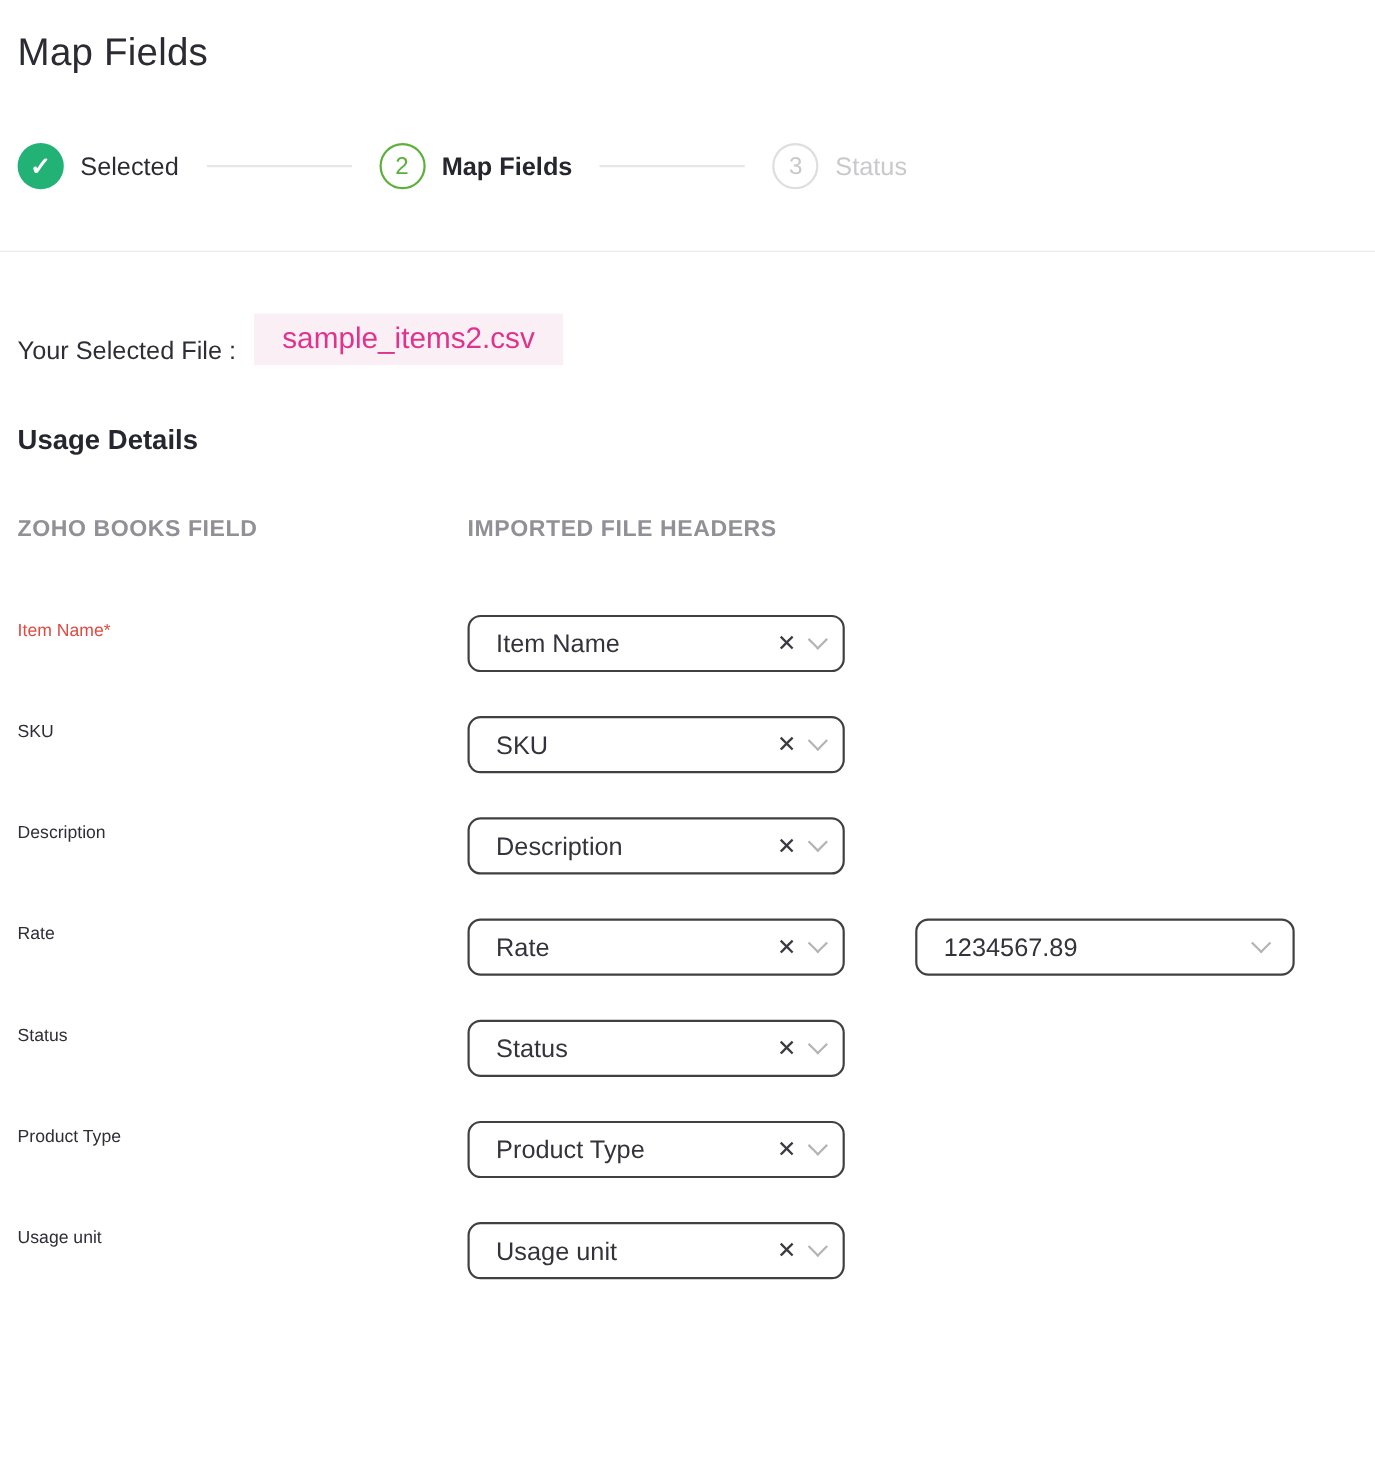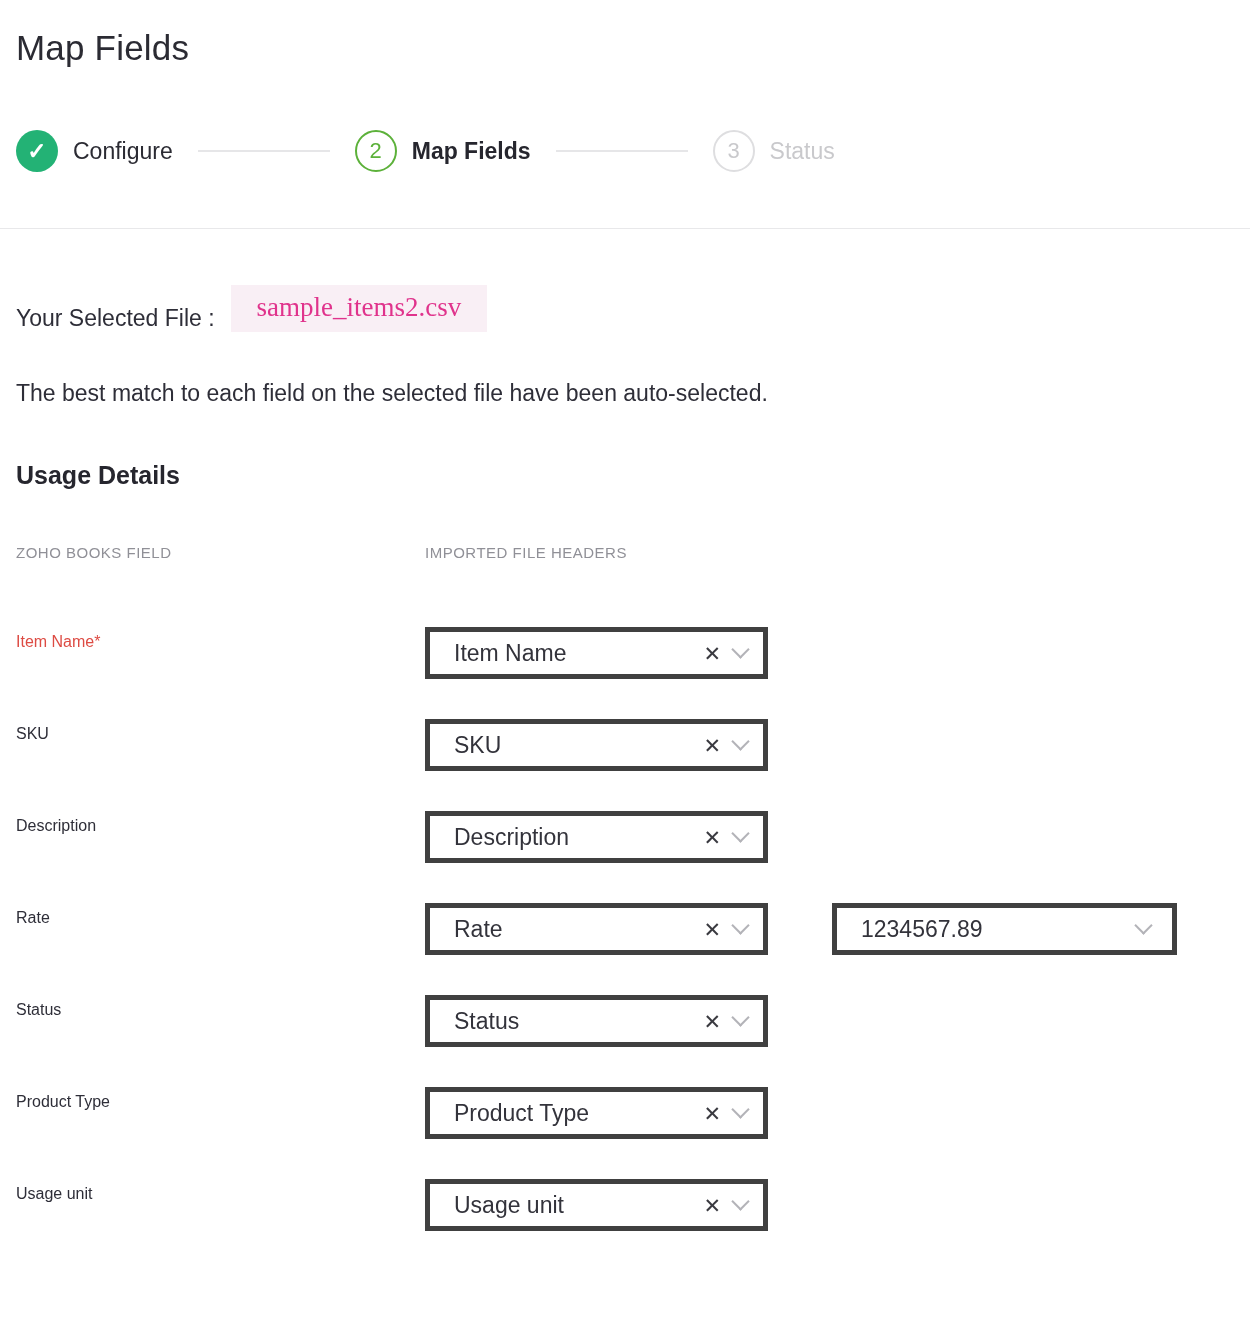--- a/index.html
+++ b/index.html
@@ -74,61 +74,61 @@
     display: flex;
     align-items: flex-end;
     margin-top: 56px;
     font-size: 23px;
     color: #2e2e38;
   }
   .file-badge {
     margin-left: 16px;
     background: #f9eff5;
     color: #e0338c;
-    font-family: Liberation Serif, serif;
+    font-family: Liberation Sans, sans-serif;
     font-size: 27px;
     padding: 7px 26px 9px 26px;
     white-space: nowrap;
   }
 
   .helper-text { margin-top: 48px; font-size: 23px; color: #2e2e38; }
 
   
   .section-title {
     margin: 54px 0 0 0;
     font-size: 25px;
     font-weight: 700;
     color: #26262e;
   }
   .table-headers { display: flex; margin-top: 54px; }
   .th {
-    font-size: 15px;
+    font-size: 21px;
     color: #909097;
     letter-spacing: 0.5px;
-    font-weight: 400;
+    font-weight: 700;
   }
   .th-left { width: 409px; flex: 0 0 409px; }
 
   
   .rows { margin-top: 66px; }
   .map-row { display: flex; align-items: flex-start; margin-bottom: 40px; }
   .row-label {
     width: 409px; flex: 0 0 409px;
     font-size: 16px;
     color: #2e2e38;
     line-height: 28px;
     padding-top: 1px;
   }
   .row-label.required { color: #dd4b43; }
 
   .select-box {
     width: 343px; flex: 0 0 343px;
     height: 52px;
-    border: 5px solid #404040;
-    border-radius: 0;
+    border: 2px solid #404040;
+    border-radius: 12px;
     background: #ffffff;
     display: flex;
     align-items: center;
     padding: 0 16px 0 24px;
     cursor: pointer;
   }
   .select-box.extra { margin-left: 64px; flex: 0 0 345px; width: 345px; padding-right: 22px; }
   .select-value {
     flex: 1;
     font-size: 23px;
@@ -158,21 +158,21 @@
 
 <div class="content">
 
   <h1 class="page-title">Map Fields</h1>
 
   <div class="stepper">
     <div class="step completed">
       <div class="step-circle">
         <span>✓</span>
       </div>
-      <span class="step-label">Configure</span>
+      <span class="step-label">Selected</span>
     </div>
     <div class="step-line"></div>
     <div class="step active">
       <div class="step-circle">
         <span>2</span>
       </div>
       <span class="step-label">Map Fields</span>
     </div>
     <div class="step-line"></div>
     <div class="step upcoming">
@@ -187,21 +187,20 @@
 
 <div class="divider"></div>
 
 <div class="content">
 
   <div class="file-row">
     <span>Your Selected File :</span>
     <span class="file-badge">sample_items2.csv</span>
   </div>
 
-  <div class="helper-text">The best match to each field on the selected file have been auto-selected.</div>
 
   <h2 class="section-title">Usage Details</h2>
 
   <div class="table-headers">
     <div class="th th-left">ZOHO BOOKS FIELD</div>
     <div class="th">IMPORTED FILE HEADERS</div>
   </div>
 
   <div class="rows" id="rows-container">
   <div class="map-row">

